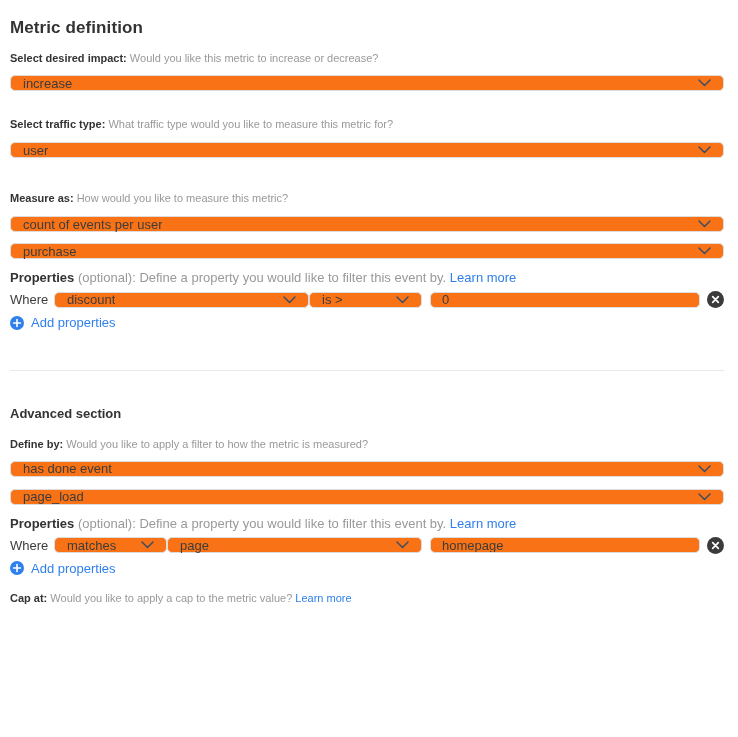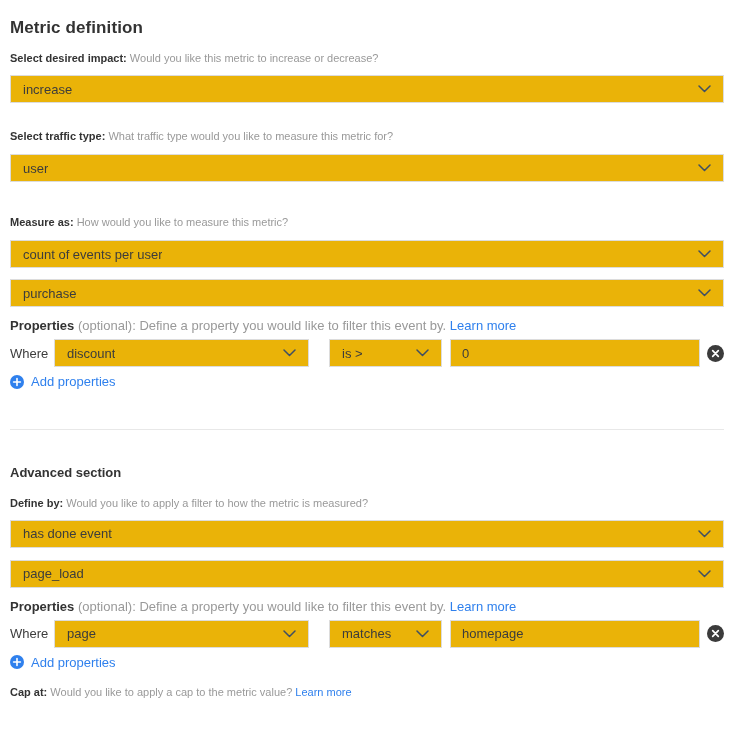--- a/index.html
+++ b/index.html
@@ -17,23 +17,23 @@
     color: #333333; letter-spacing: .1px;
     margin: 0 0 13px 0;
   }
 
   .field-label { font-size: 11px; line-height: 15px; margin-top: 0; }
   .field-label .lbl { font-weight: 700; color: #333333; }
   .field-label .hint { color: #999999; font-weight: 400; }
   .link { color: #2f80ed; text-decoration: none; cursor: pointer; }
 
   .select, .text-input {
-    height: 28px; width: 100%;
-    border: 1px solid #dcdcdc; border-radius: 0;
-    background: #eab308;
+    height: 16px; width: 100%;
+    border: 1px solid #dcdcdc; border-radius: 5px;
+    background: #f97316;
     font-size: 13px; color: #3c3c3c;
   }
   .select {
     display: flex; align-items: center; justify-content: space-between;
     padding: 0 12px; cursor: pointer;
   }
   .select .sel-value { white-space: nowrap; overflow: hidden; }
   .chev { flex: 0 0 auto; margin-left: 8px; display: block; }
 
   .text-input { padding: 0 11px; font-family: "Liberation Sans", sans-serif; outline: none; }
@@ -49,21 +49,21 @@
   .props-line { font-size: 13px; line-height: 15px; margin-top: 11px; }
   .props-line .plbl { font-weight: 700; color: #333333; }
   .props-line .phint { color: #999999; }
 
   .where-row {
     margin-top: 6px;
     display: flex; align-items: center;
   }
   .where-lbl { font-size: 13px; color: #3c3c3c; width: 44px; flex: 0 0 44px; }
   .where-row .prop-select   { width: 255px; flex: 0 0 255px; }
-  .where-row .op-select     { width: 113px; flex: 0 0 113px; margin-left: 20px; }
+  .where-row .op-select     { width: 113px; flex: 0 0 113px; margin-left: 0; }
   .where-row .val-input     { flex: 1 1 auto; margin-left: 8px; }
   .remove-btn {
     flex: 0 0 17px; width: 17px; height: 17px; margin-left: 7px;
     border: none; padding: 0; background: transparent; cursor: pointer;
     display: flex; align-items: center; justify-content: center;
   }
 
   .add-props {
     margin-top: 7px;
     display: inline-flex; align-items: center; gap: 7px;
@@ -193,28 +193,28 @@
 
   
   <div class="props-line">
     <span class="plbl">Properties</span>
     <span class="phint">(optional):</span>
     <span class="phint">Define a property you would like to filter this event by.</span>
     <a class="link">Learn more</a>
   </div>
   <div class="where-row">
     <span class="where-lbl">Where</span>
+    <div class="select op-select">
+      <span class="sel-value">matches</span>
+      <svg class="chev" width="13" height="8" viewBox="0 0 13 8">
+          <polyline points="1,1 6.5,6.5 12,1" fill="none" stroke="#3f4f63" stroke-width="1.5" stroke-linecap="round" stroke-linejoin="round"></polyline>
+        </svg>
+    </div>
     <div class="select prop-select">
       <span class="sel-value">page</span>
-      <svg class="chev" width="13" height="8" viewBox="0 0 13 8">
-          <polyline points="1,1 6.5,6.5 12,1" fill="none" stroke="#3f4f63" stroke-width="1.5" stroke-linecap="round" stroke-linejoin="round"></polyline>
-        </svg>
-    </div>
-    <div class="select op-select">
-      <span class="sel-value">matches</span>
       <svg class="chev" width="13" height="8" viewBox="0 0 13 8">
           <polyline points="1,1 6.5,6.5 12,1" fill="none" stroke="#3f4f63" stroke-width="1.5" stroke-linecap="round" stroke-linejoin="round"></polyline>
         </svg>
     </div>
     <input class="text-input val-input" type="text" value="homepage" style="">
     <button class="remove-btn">
       <svg width="17" height="17" viewBox="0 0 17 17">
           <circle cx="8.5" cy="8.5" r="8.5" fill="#3b3b3b"></circle>
           <path d="M5.7 5.7 L11.3 11.3 M11.3 5.7 L5.7 11.3" stroke="#ffffff" stroke-width="1.7" stroke-linecap="round"></path>
         </svg>

